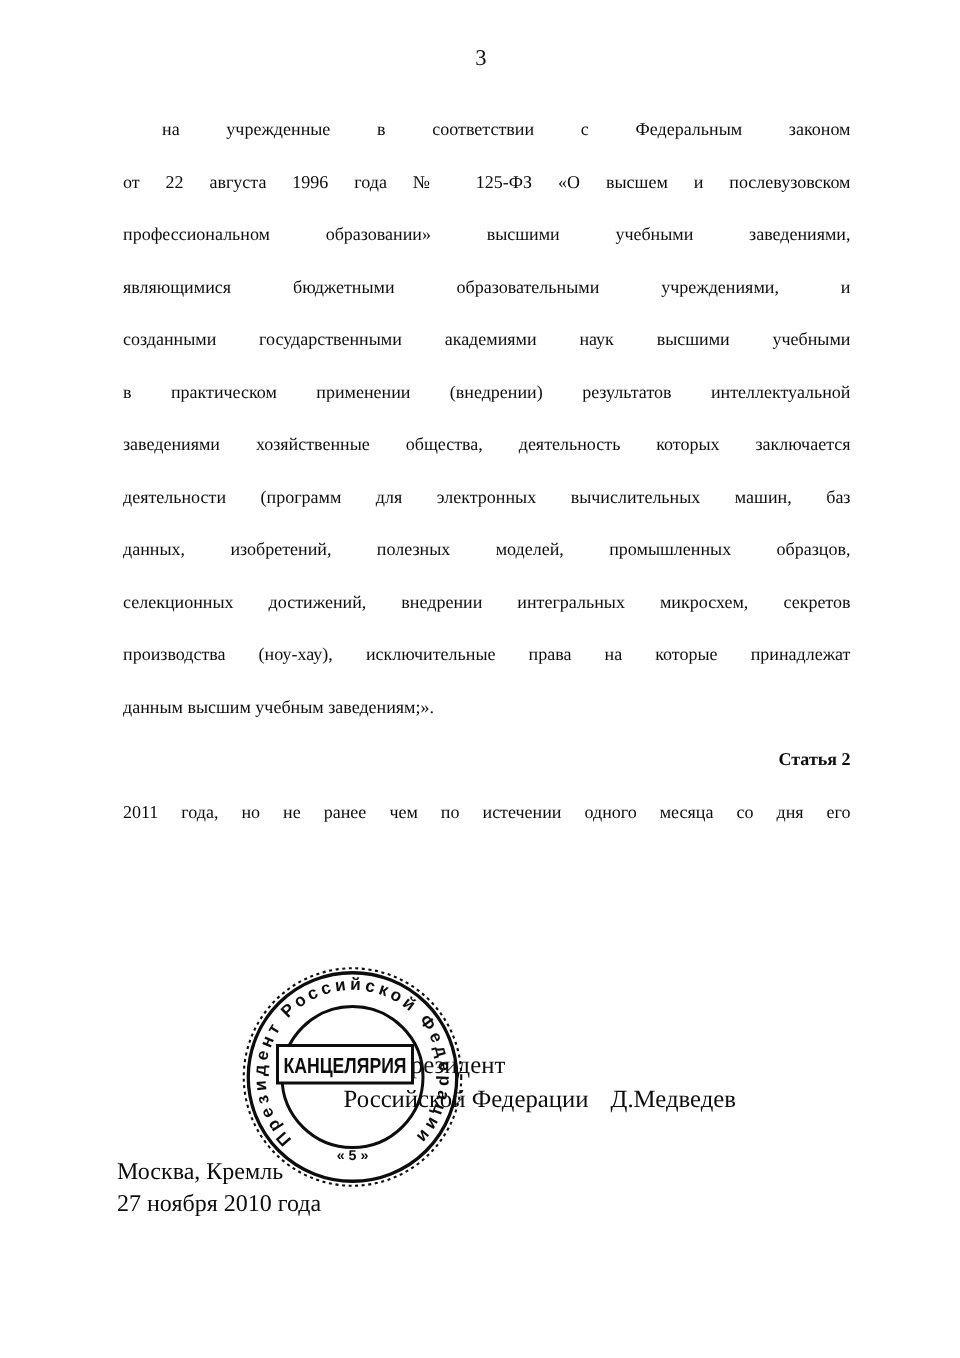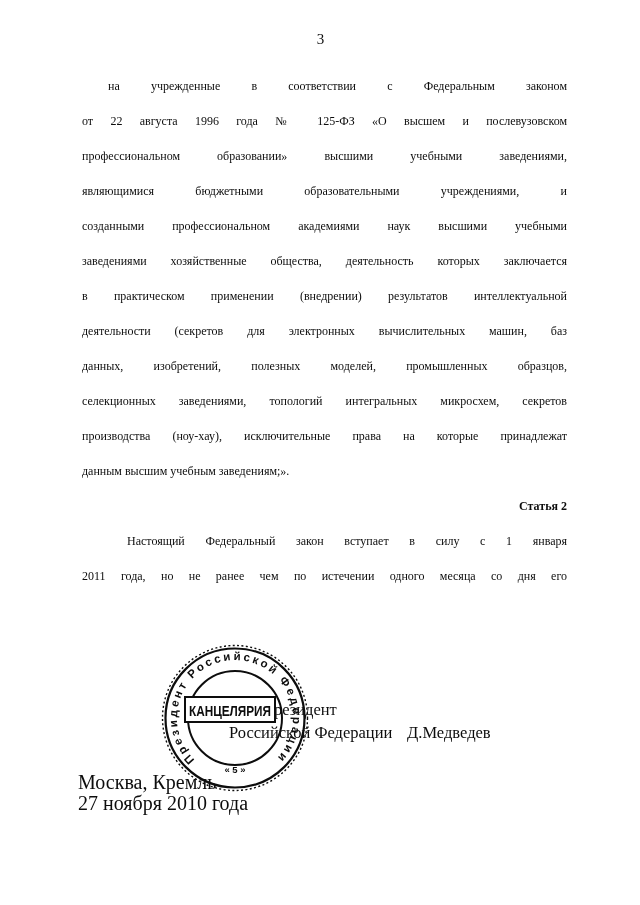--- a/index.html
+++ b/index.html
@@ -31,45 +31,44 @@
   .bold{font-weight:bold;}
   .signature{position:absolute;font-size:16.5px;white-space:nowrap;z-index:1;}
   .sig-1{left:262px;top:700px;}
   .sig-2{left:229px;top:723px;}
   .sig-3{left:407px;top:723px;}
   .stamp{
     position:absolute;left:160px;top:643px;width:150px;height:150px;z-index:2;
   }
   .footer-block{
     position:absolute;left:78px;top:772px;
-    font-size:20px;line-height:20.5px;
+    font-size:16px;line-height:20.5px;
   }
 </style>
 </head>
 <body>
 
 <div class="page">
 
   <div class="page-number">3</div>
 
   <div class="body-text">
     <div class="line j indent-first">на учрежденные в соответствии с Федеральным законом</div>
     <div class="line j">от 22 августа 1996 года № 125-ФЗ «О высшем и послевузовском</div>
     <div class="line j">профессиональном образовании» высшими учебными заведениями,</div>
     <div class="line j">являющимися бюджетными образовательными учреждениями, и</div>
-    <div class="line j">созданными профессиональном академиями наук высшими учебными</div>
+    <div class="line j">созданными государственными академиями наук высшими учебными</div>
+    <div class="line j">в практическом применении (внедрении) результатов интеллектуальной</div>
     <div class="line j">заведениями хозяйственные общества, деятельность которых заключается</div>
-    <div class="line j">в практическом применении (внедрении) результатов интеллектуальной</div>
-    <div class="line j">деятельности (секретов для электронных вычислительных машин, баз</div>
+    <div class="line j">деятельности (программ для электронных вычислительных машин, баз</div>
     <div class="line j">данных, изобретений, полезных моделей, промышленных образцов,</div>
-    <div class="line j">селекционных заведениями, топологий интегральных микросхем, секретов</div>
+    <div class="line j">селекционных достижений, внедрении интегральных микросхем, секретов</div>
     <div class="line j">производства (ноу-хау), исключительные права на которые принадлежат</div>
     <div class="line">данным высшим учебным заведениям;».</div>
     <div class="line bold indent-par">Статья 2</div>
-    <div class="line j indent-par">Настоящий Федеральный закон вступает в силу с 1 января</div>
     <div class="line j">2011 года, но не ранее чем по истечении одного месяца со дня его</div>
   </div>
 
   <div class="signature sig-1">Президент</div>
   <div class="signature sig-2">Российской Федерации</div>
   <div class="signature sig-3">Д.Медведев</div>
 
   <svg class="stamp" viewBox="0 0 150 150" xmlns="http://www.w3.org/2000/svg">
     <circle cx="75" cy="75" r="72.5" fill="none" stroke="#0d0d0d" stroke-width="1.4" stroke-dasharray="2 2.4"></circle>
     <circle cx="75" cy="75" r="69.5" fill="none" stroke="#0d0d0d" stroke-width="2.2"></circle>

